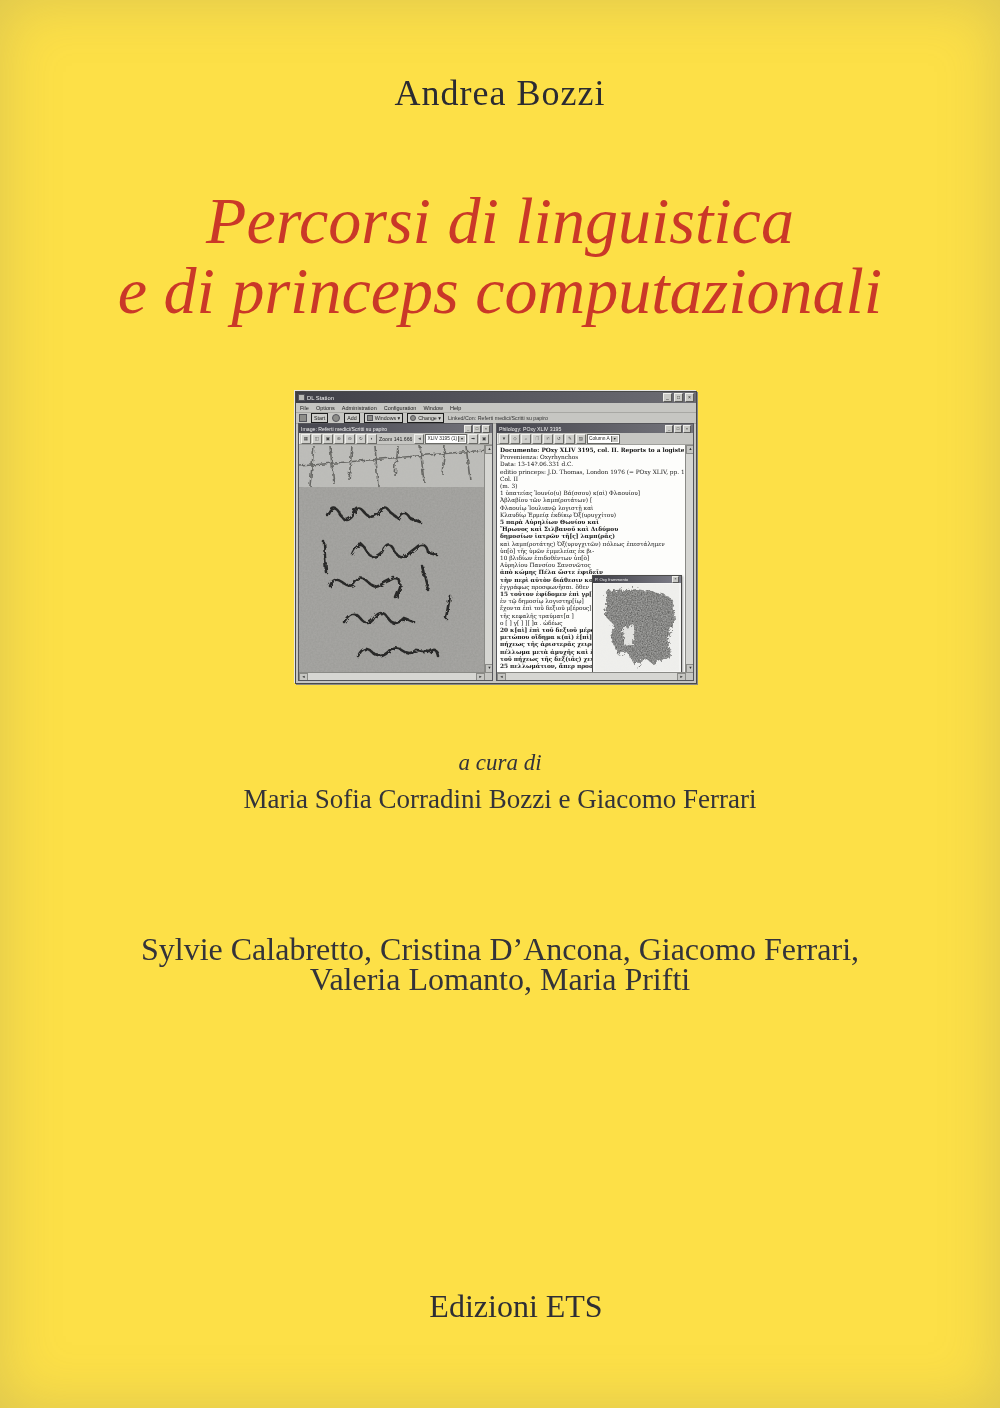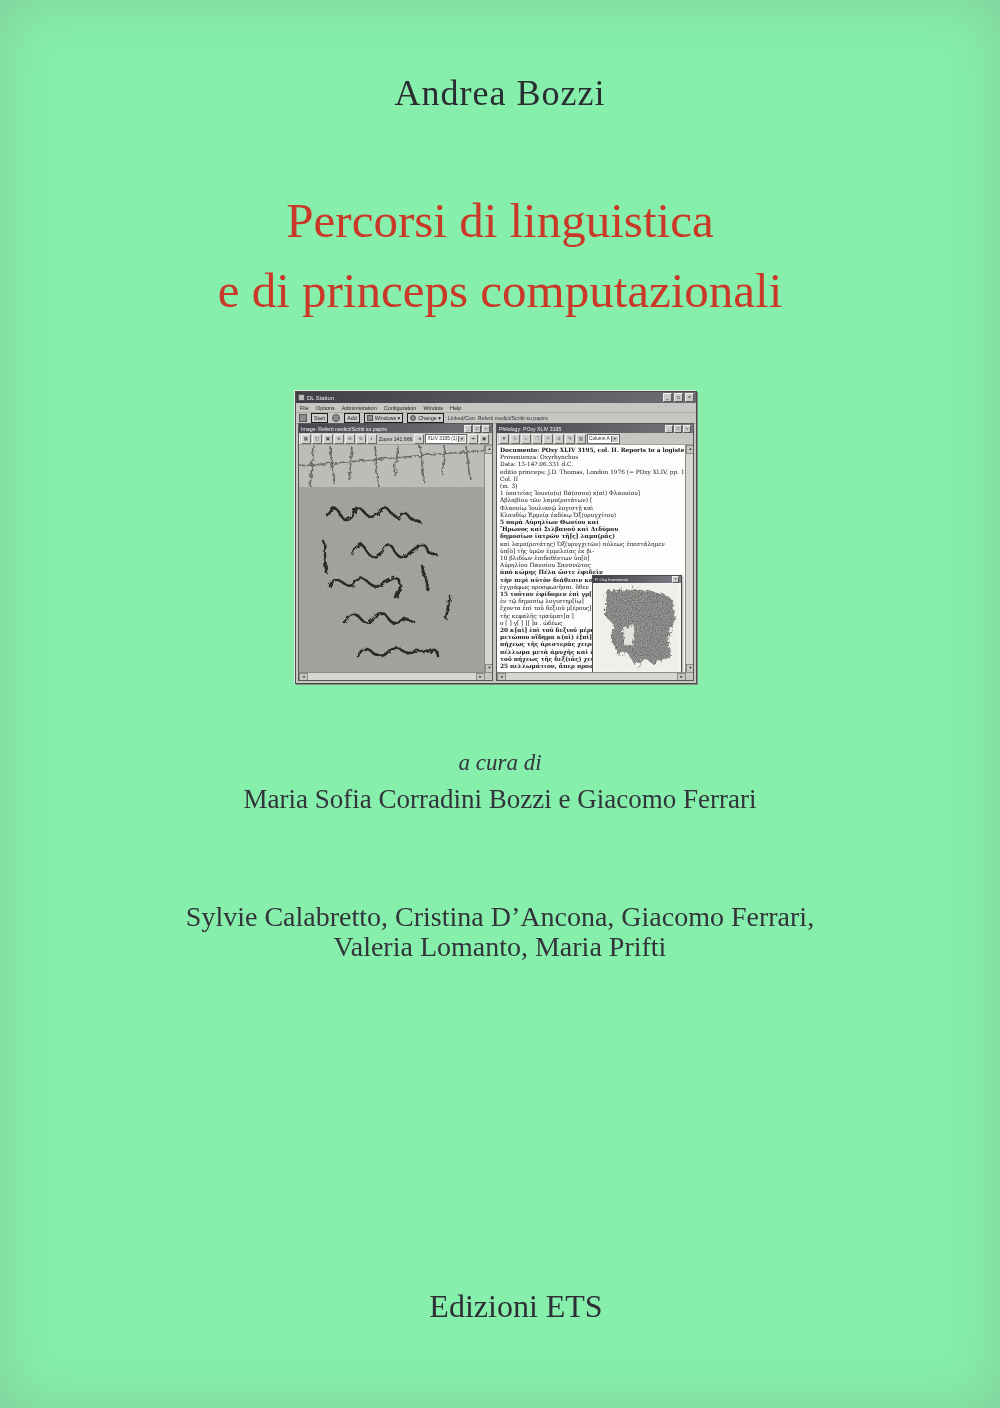--- a/index.html
+++ b/index.html
@@ -1,25 +1,25 @@
 <!DOCTYPE html>
 <html><head>
 <meta charset="utf-8">
 <style>
   html,body{margin:0;padding:0;}
   body{width:1000px;height:1408px;background:#e9e7e2;font-family:"Liberation Serif",serif;}
-  .cover{position:relative;width:1000px;height:1408px;background:#86efac;
+  .cover{position:relative;width:1000px;height:1408px;background:#fde047;
          box-shadow:inset 0 0 60px rgba(120,115,105,.25);overflow:hidden;}
   .center{position:absolute;left:0;width:1000px;text-align:center;}
   .author{top:72px;font-size:36px;color:#2b2b32;letter-spacing:1px;}
-  .title{top:186px;font-size:49px;line-height:70px;color:#ca3828;}
+  .title{top:186px;font-size:66px;line-height:70px;color:#ca3828;font-style:italic;}
   .curator-label{top:750px;font-size:23px;font-style:italic;color:#33333a;}
   .curators{top:784px;font-size:27px;color:#33333a;}
   .presenters-label{top:851px;font-size:22px;font-style:italic;color:#33333a;}
-  .presenters{top:902px;font-size:28px;line-height:30px;color:#33333a;}
+  .presenters{top:934px;font-size:32px;line-height:30px;color:#33333a;}
   .publisher{top:1288px;font-size:32px;color:#2e2e35;padding-left:16px;}
 
   
   .shot{position:absolute;left:295px;top:391px;width:400px;height:291px;
         background:#c6c6c2;border:1px solid #4a4a48;
         box-shadow:1px 1px 0 #8a8a86, -1px -1px 0 #e9e9e5;
         font-family:"Liberation Sans",sans-serif;font-size:5.5px;color:#1c1c1c;}
   .tbar{display:flex;align-items:center;height:11px;background:linear-gradient(90deg,#3f3f46,#6d6d74);
         color:#f2f2f2;padding:0 2px;gap:2px;}
   .tbar .ttl{flex:1;font-size:5.8px;white-space:nowrap;overflow:hidden;}

